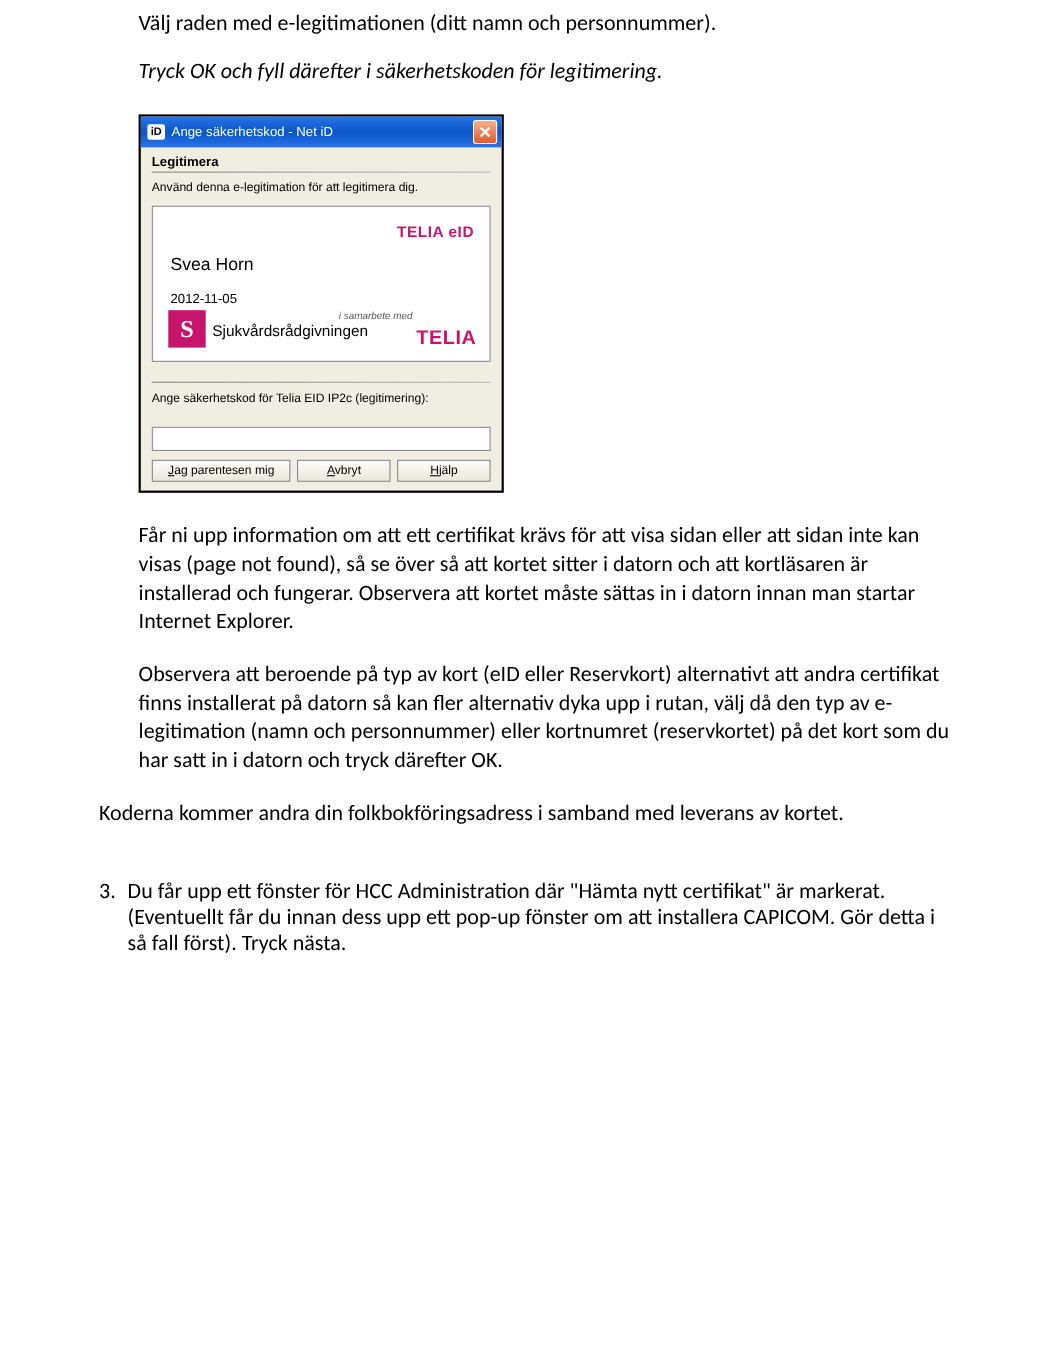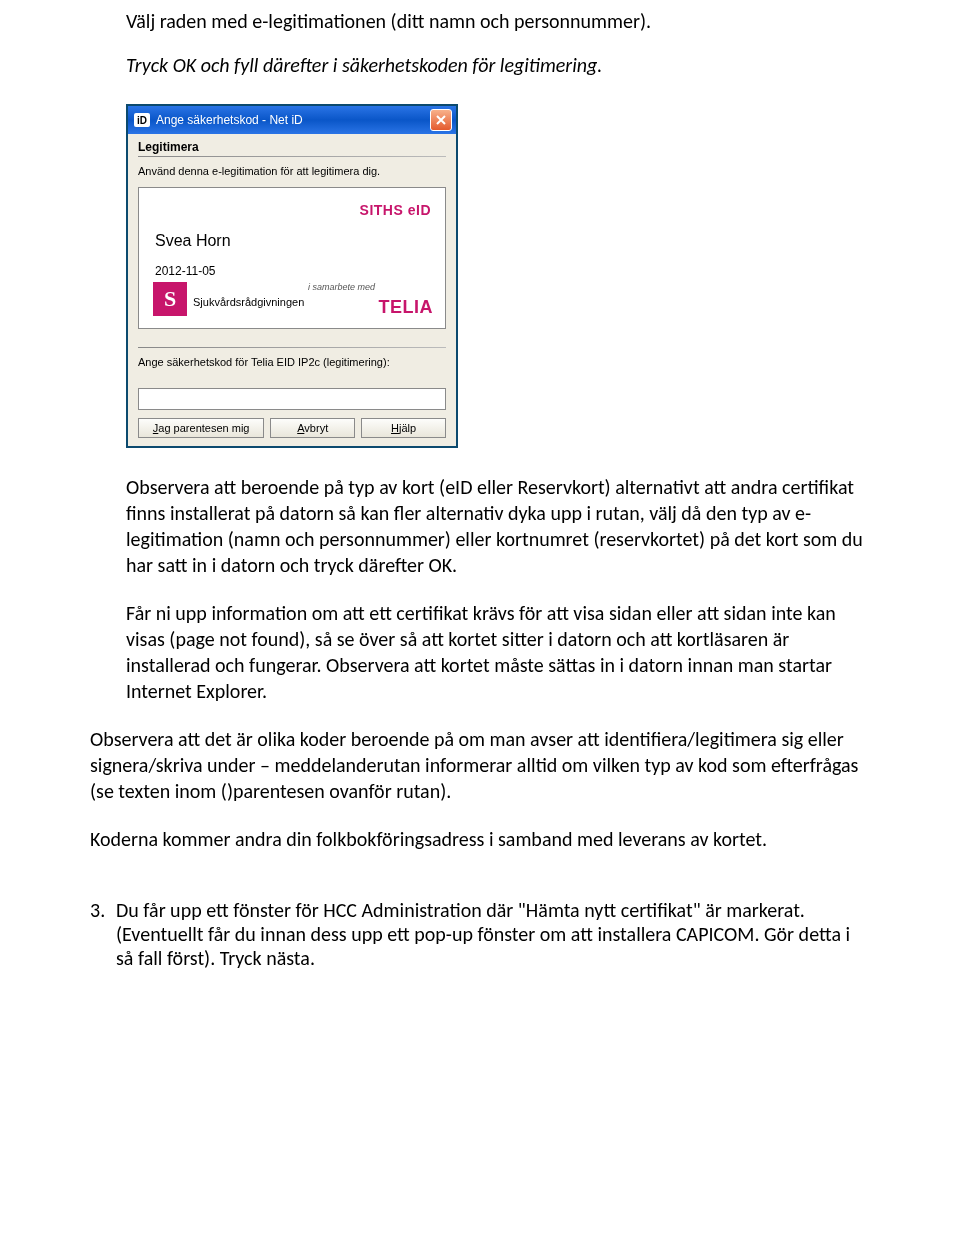--- a/index.html
+++ b/index.html
@@ -20,21 +20,21 @@
   p {
     margin: 0 0 22px 0;
     line-height: 1.3;
   }
   .intro-p1 { margin-top: 8px; margin-bottom: 18px;}
   .intro-p2 { margin-bottom: 26px; font-style: italic; }
 
   
   .dialog {
     width: 328px;
-    border: 2px solid #0c4a6e;
+    border: 2px solid #000000;
     background: #f0ede3;
     margin: 0 0 26px 36px;
     box-shadow: 0 0 0 rgba(0,0,0,0);
     font-family: Tahoma, Arial, sans-serif;
   }
   .titlebar {
     height: 28px;
     background: linear-gradient(to bottom, #2a74e6 0%, #0a56c8 50%, #2a74e6 100%);
     display: flex;
     align-items: center;
@@ -117,21 +117,21 @@
     left: 14px; bottom: 12px;
     width: 34px; height: 34px;
     background: #c7156b;
     display:flex;align-items:center;justify-content:center;
     color:#fff;font-weight:bold;font-size:22px;
     font-family: Georgia, serif;
   }
   .card .brand-text {
     position: absolute;
     left: 54px; bottom: 20px;
-    font-size: 11px;
+    font-size: 14px;
   }
   .card .samarbete {
     position: absolute;
     right: 70px; bottom: 36px;
     font-size: 9px;
     font-style: italic;
     color: #555;
   }
   .card .telia {
     position: absolute;
@@ -200,21 +200,21 @@
           <path d="M1 1 L9 9 M9 1 L1 9" stroke="#fff" stroke-width="2" fill="none"></path>
         </svg>
       </div>
     </div>
     <div class="dlg-body">
       <div class="section-heading">Legitimera</div>
       <div class="hr"></div>
       <div class="hint-text">Använd denna e-legitimation för att legitimera dig.</div>
 
       <div class="card">
-        <div class="watermark">SITHS eID</div>
+        <div class="watermark">TELIA eID</div>
         <div class="person-name">Svea Horn</div>
         <div class="person-date">2012-11-05</div>
         <div class="logo-s">S</div>
         <div class="brand-text">Sjukvårdsrådgivningen</div>
         <div class="samarbete">i samarbete med</div>
         <div class="telia">TELIA</div>
       </div>
 
       <div class="hr"></div>
       <div class="field-label">Ange säkerhetskod för Telia EID IP2c (legitimering):</div>
@@ -222,25 +222,24 @@
 
       <div class="button-row">
         <div class="btn" style="flex:1.5"><span class="u">J</span><span>ag parentesen mig</span></div>
         <div class="btn"><span class="u">A</span><span>vbryt</span></div>
         <div class="btn"><span class="u">H</span><span>jälp</span></div>
       </div>
     </div>
   </div>
 
   <div class="indent">
+    <p>Får ni upp information om att ett certifikat krävs för att visa sidan eller att sidan inte kan visas (page not found), så se över så att kortet sitter i datorn och att kortläsaren är installerad och fungerar. Observera att kortet måste sättas in i datorn innan man startar Internet Explorer.</p>
     <p>Observera att beroende på typ av kort (eID eller Reservkort) alternativt att andra certifikat finns installerat på datorn så kan fler alternativ dyka upp i rutan, välj då den typ av e-legitimation (namn och personnummer) eller kortnumret (reservkortet) på det kort som du har satt in i datorn och tryck därefter OK.</p>
-    <p>Får ni upp information om att ett certifikat krävs för att visa sidan eller att sidan inte kan visas (page not found), så se över så att kortet sitter i datorn och att kortläsaren är installerad och fungerar. Observera att kortet måste sättas in i datorn innan man startar Internet Explorer.</p>
-  </div>
-
-  <p>Observera att det är olika koder beroende på om man avser att identifiera/legitimera sig eller signera/skriva under – meddelanderutan informerar alltid om vilken typ av kod som efterfrågas (se texten inom ()parentesen ovanför rutan).</p>
+  </div>
+
   <p style="margin-bottom:46px">Koderna kommer andra din folkbokföringsadress i samband med leverans av kortet.</p>
 
   <div class="list-num">
     <div class="num">3.</div>
     <div class="txt">Du får upp ett fönster för HCC Administration där "Hämta nytt certifikat" är markerat. (Eventuellt får du innan dess upp ett pop-up fönster om att installera CAPICOM. Gör detta i så fall först). Tryck nästa.</div>
   </div>
 
 </div>
 
 </body></html>

